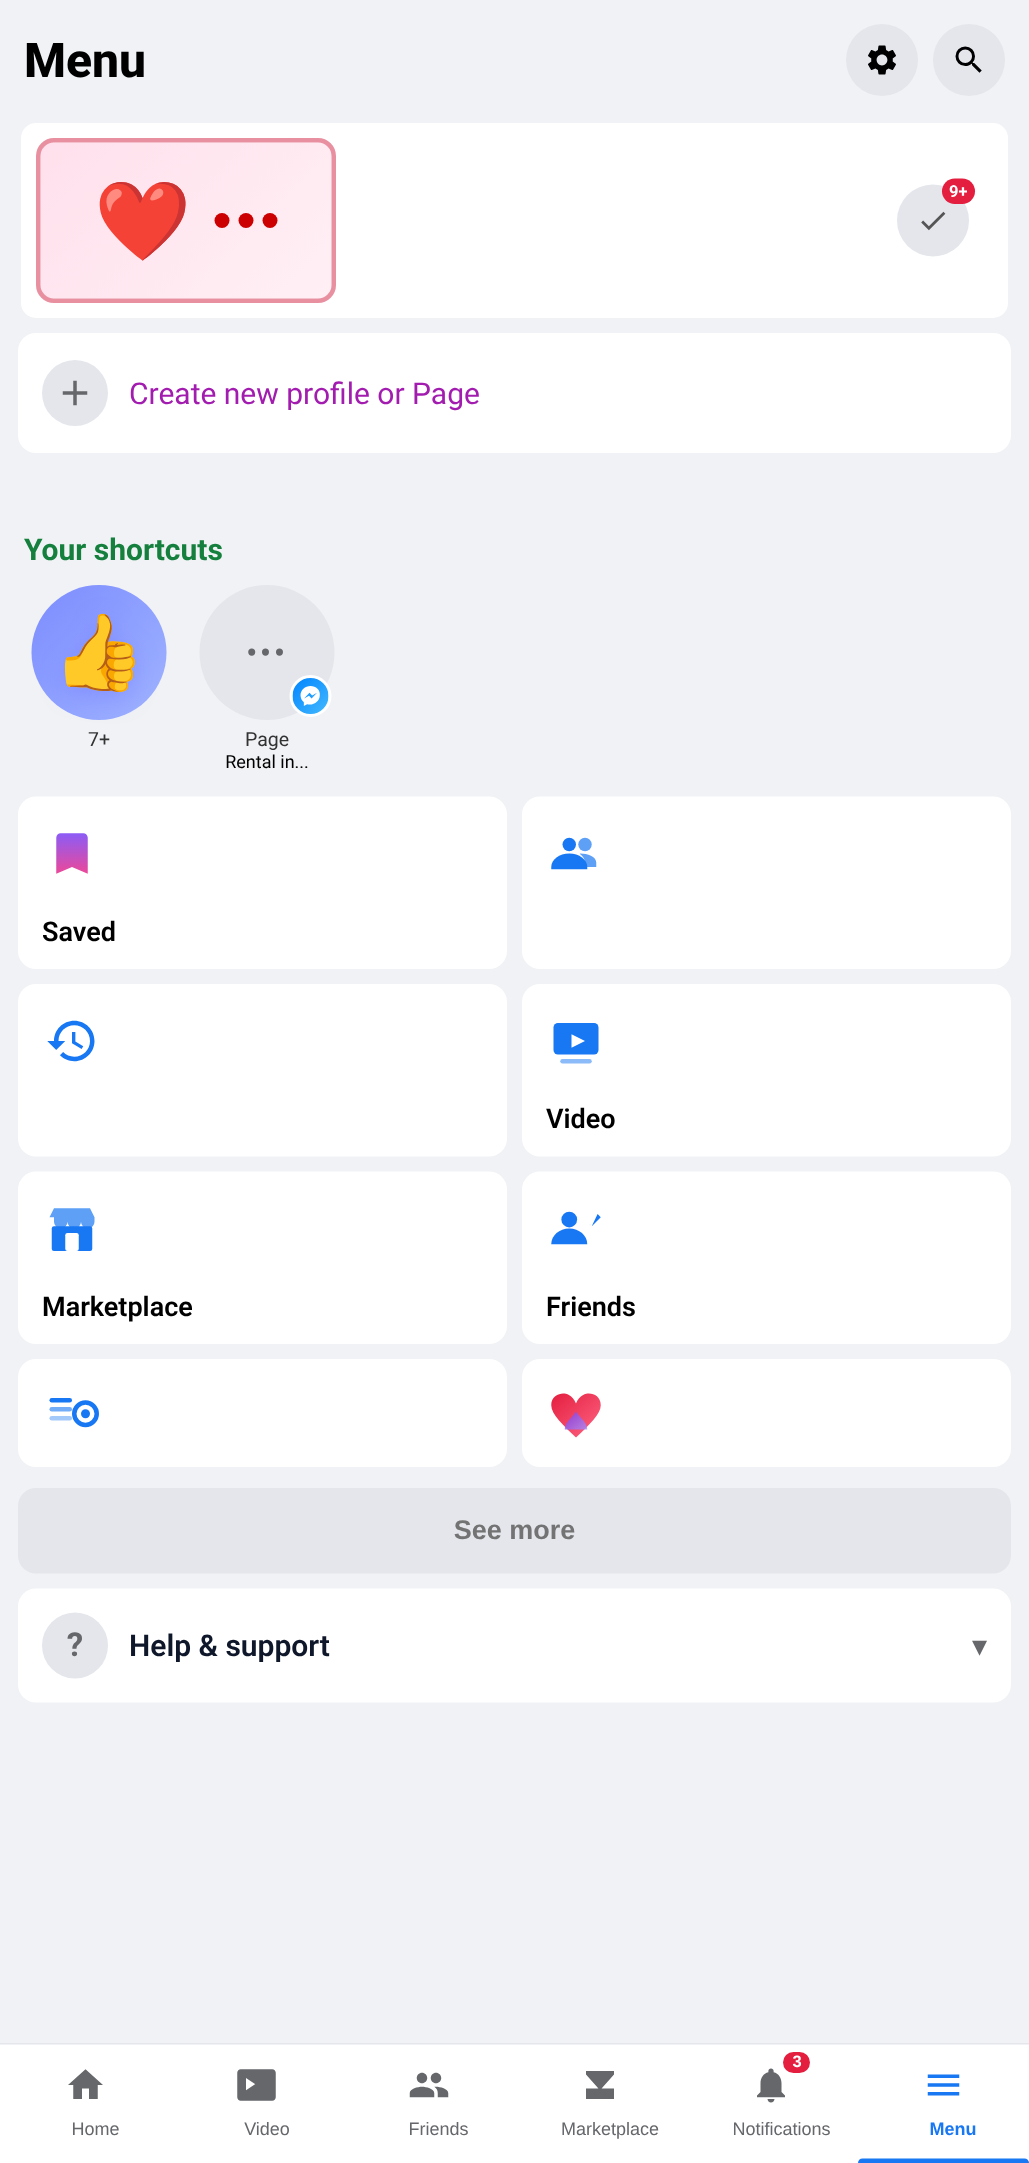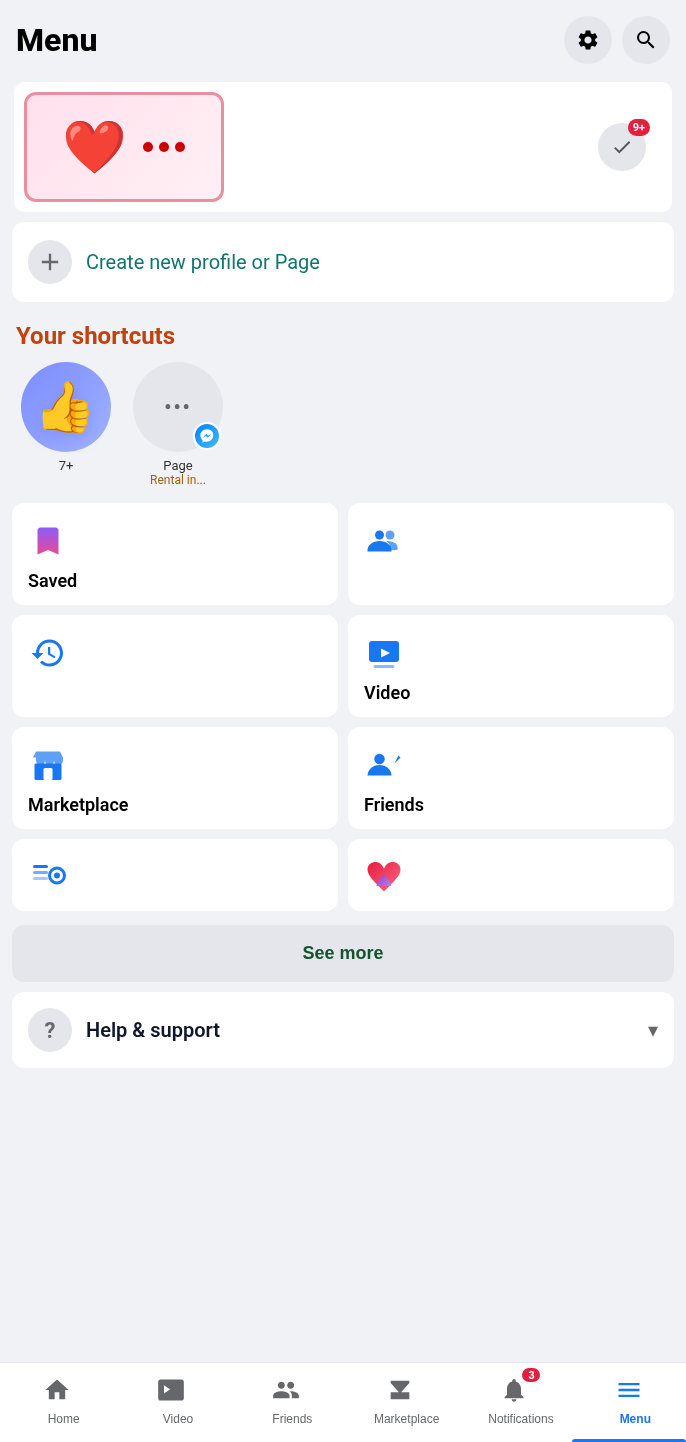--- a/index.html
+++ b/index.html
@@ -125,32 +125,33 @@
       border-radius: 50%;
       background: #e4e6eb;
       display: flex;
       align-items: center;
       justify-content: center;
       font-size: 28px;
       color: #65676b;
     }
     .create-label {
       font-size: 20px;
-      color: #0f766e;
+      color: #a21caf;
     }
 
     
     .shortcuts-section {
       padding: 12px 16px 6px 16px;
     }
     .shortcuts-title {
-      font-size: 24px;
+      font-size: 20px;
       font-weight: 700;
-      color: #c2410c;
+      color: #15803d;
       margin-bottom: 12px;
+      margin-top: 32px;
     }
     .shortcuts-list {
       display: flex;
       gap: 12px;
       overflow-x: auto;
     }
     .shortcut-item {
       display: flex;
       flex-direction: column;
       align-items: center;
@@ -197,38 +198,38 @@
       border: 2px solid #fff;
       font-size: 14px;
     }
     .shortcut-label {
       font-size: 13px;
       color: #333;
       text-align: center;
     }
     .shortcut-sublabel {
       font-size: 12px;
-      color: #a16207;
+      color: #000000;
       text-align: left;
     }
 
     
     .menu-grid {
       display: grid;
       grid-template-columns: 1fr 1fr;
       gap: 10px;
       padding: 10px 12px;
     }
     .menu-item {
       background: #fff;
       border-radius: 12px;
       padding: 18px 16px 14px 16px;
       display: flex;
       flex-direction: column;
-      gap: 9px;
+      gap: 22px;
       cursor: pointer;
     }
     .menu-icon {
       width: 40px;
       height: 40px;
       display: flex;
       align-items: center;
       justify-content: center;
       font-size: 28px;
     }
@@ -250,21 +251,21 @@
 
     
     .see-more-btn {
       margin: 4px 12px 10px 12px;
       background: #e4e6eb;
       border-radius: 12px;
       padding: 18px;
       text-align: center;
       font-size: 18px;
       font-weight: 600;
-      color: #14532d;
+      color: #737373;
       cursor: pointer;
       border: none;
       width: calc(100% - 24px);
       display: block;
     }
 
     
     .help-section {
       margin: 0 12px 12px 12px;
       background: #fff;

